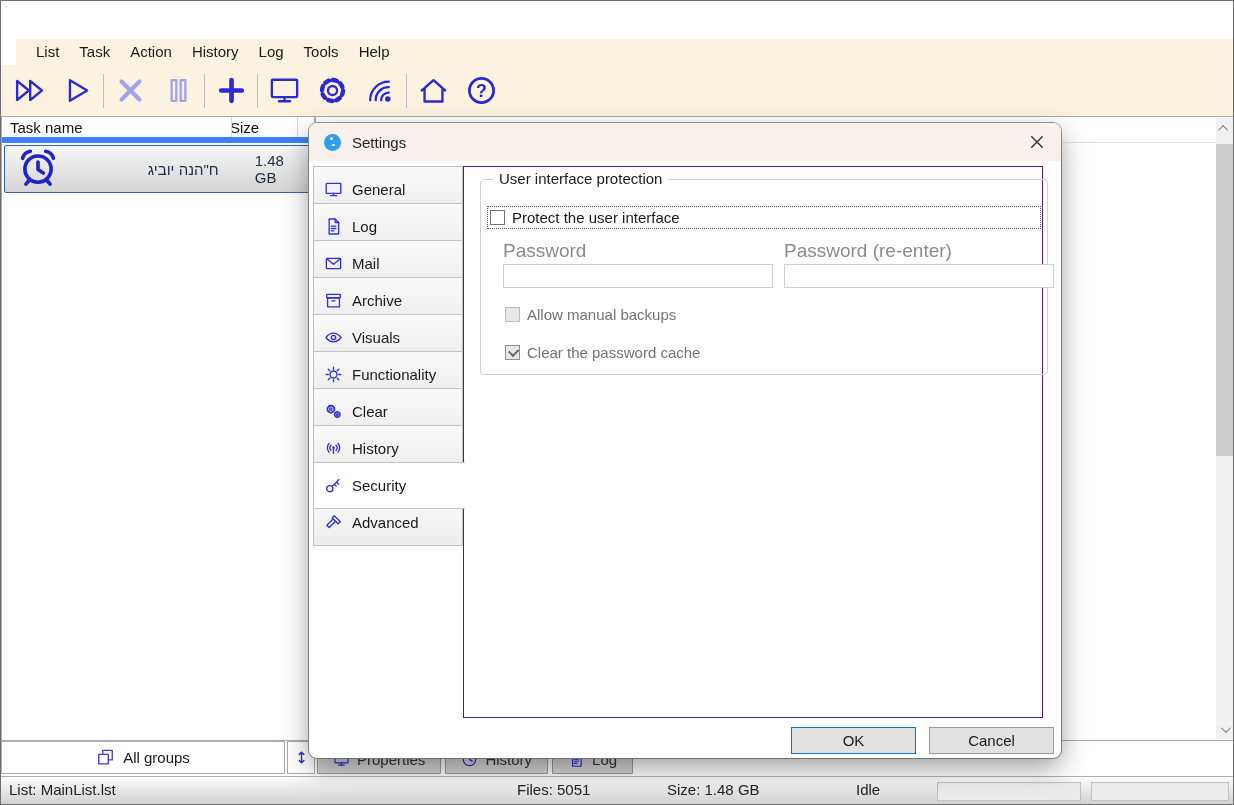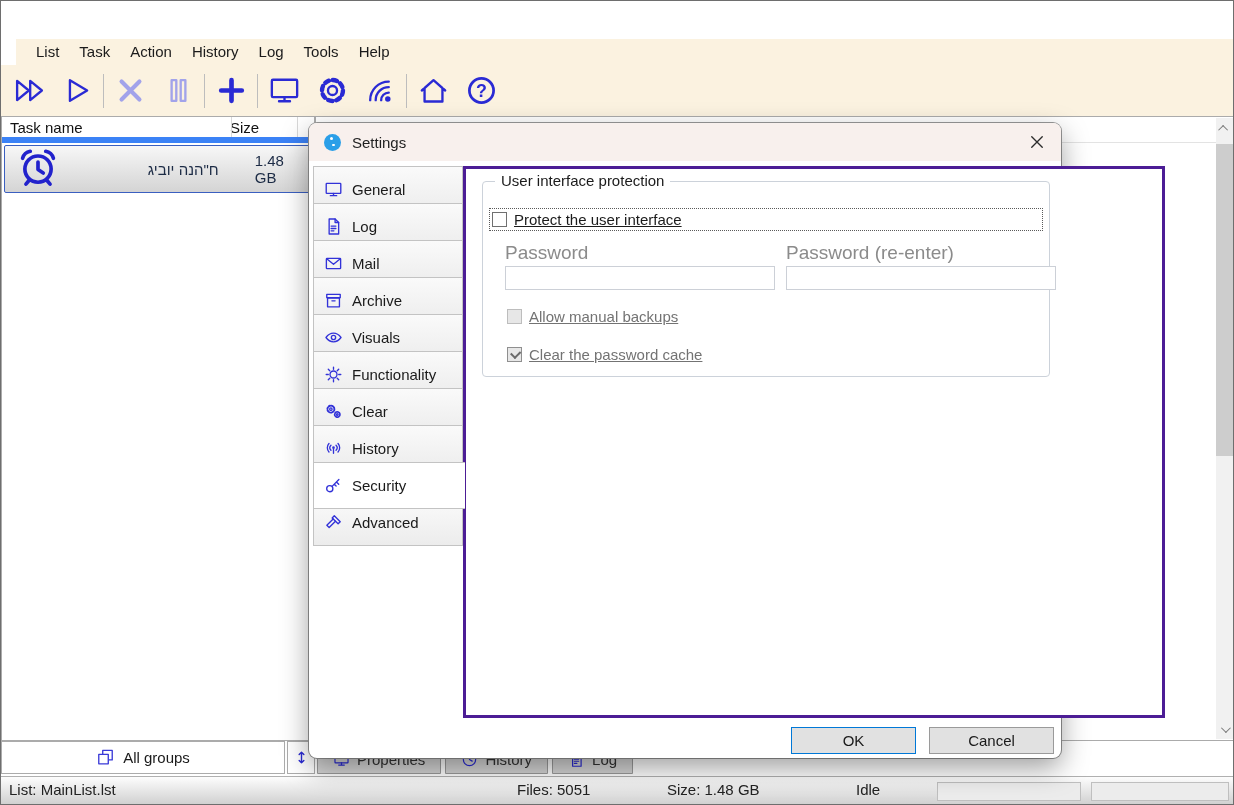--- a/index.html
+++ b/index.html
@@ -74,27 +74,27 @@
   .dlg-ico{width:17px;height:17px;border-radius:50%;background:#2b9fe8;margin-left:15px;position:relative;flex:none;}
   .dlg-ico::after{content:"";position:absolute;left:6px;top:3px;width:3px;height:3px;border-radius:50%;background:#fff;}
   .dlg-ico::before{content:"";position:absolute;left:8px;top:10px;width:2.5px;height:2.5px;border-radius:50%;background:#fff;}
   .dlg-titletext{margin-left:11px;font-size:15px;color:#1f1f1f;}
   .dlg-close{position:absolute;right:15px;top:10px;width:18px;height:18px;color:#2b2b2b;}
   .dlg-close svg{width:18px;height:18px;}
   .side-btn{position:absolute;left:4px;width:150px;height:47px;border:1px solid #c3c3c3;background:linear-gradient(#fafafa,#ececec);
     display:flex;align-items:center;font-size:15px;color:#1a1a1a;z-index:2;}
   .side-btn svg{width:19px;height:19px;color:#3232d8;margin:0 9px 0 10px;flex:none;}
   .side-btn.active{width:152px;background:#fff;border-right:none;z-index:3;}
-  .content-panel{position:absolute;left:154px;top:43px;width:702px;height:552px;background:#fff;border:3px solid #4c1d95;z-index:1;}
+  .content-panel{position:absolute;left:154px;top:43px;width:580px;height:552px;background:#fff;border:1px solid #4c1d95;z-index:1;}
   .groupbox{position:absolute;left:16px;top:12px;width:568px;height:196px;border:1px solid #ccd2da;border-radius:4px;}
   .gb-label{position:absolute;left:12px;top:-10px;background:#fff;padding:0 6px;font-size:15px;color:#1b1b1b;}
   .focusrow{position:absolute;left:6px;top:26px;width:554px;height:23px;border:1px dotted #5a5a5a;display:flex;align-items:center;}
   .cb{width:15px;height:15px;border:1px solid #707070;background:#fff;flex:none;}
   .focusrow .cb{margin-left:2px;}
-  .cb-label{font-size:15px;color:#1b1b1b;margin-left:7px;text-decoration:underline;}
+  .cb-label{font-size:15px;color:#1b1b1b;margin-left:7px;}
   .fieldlabel{position:absolute;font-size:19px;color:#8b8b8b;}
   .fl-1{left:22px;top:60px;} .fl-2{left:303px;top:60px;}
   .txt{position:absolute;top:84px;width:270px;height:24px;border:1px solid #ccd0d7;font-size:14px;padding:0 5px;font-family:"Liberation Sans",sans-serif;}
   .txt-1{left:22px;} .txt-2{left:303px;}
   .chkrow{position:absolute;left:24px;display:flex;align-items:center;}
   .chk-allow{top:126px;} .chk-clear{top:164px;}
   .cb.disabled{background:#e7e7e7;border-color:#bdbdbd;}
   .cb.checked{position:relative;border-color:#8f8f8f;}
   .cb.checked::after{content:"";position:absolute;left:3px;top:2px;width:7px;height:4.5px;border-left:2px solid #6a6a6a;border-bottom:2px solid #6a6a6a;transform:rotate(-45deg);}
   .cb-label.disabled{color:#737373;}

